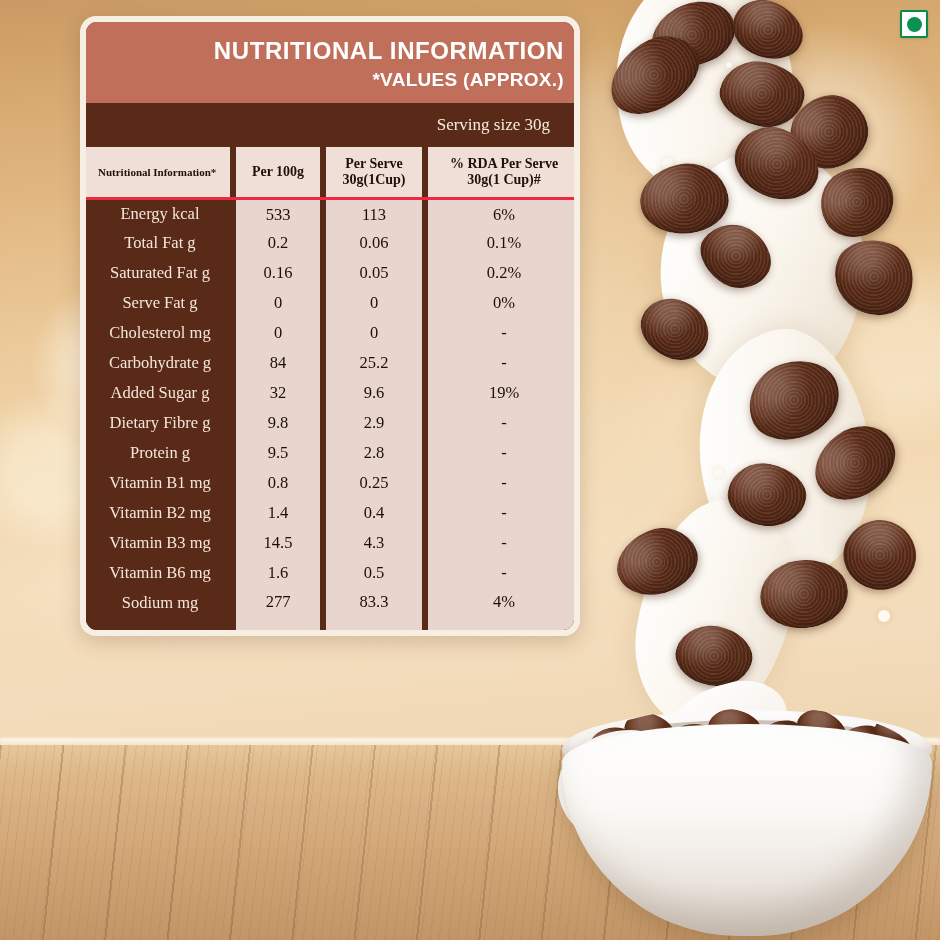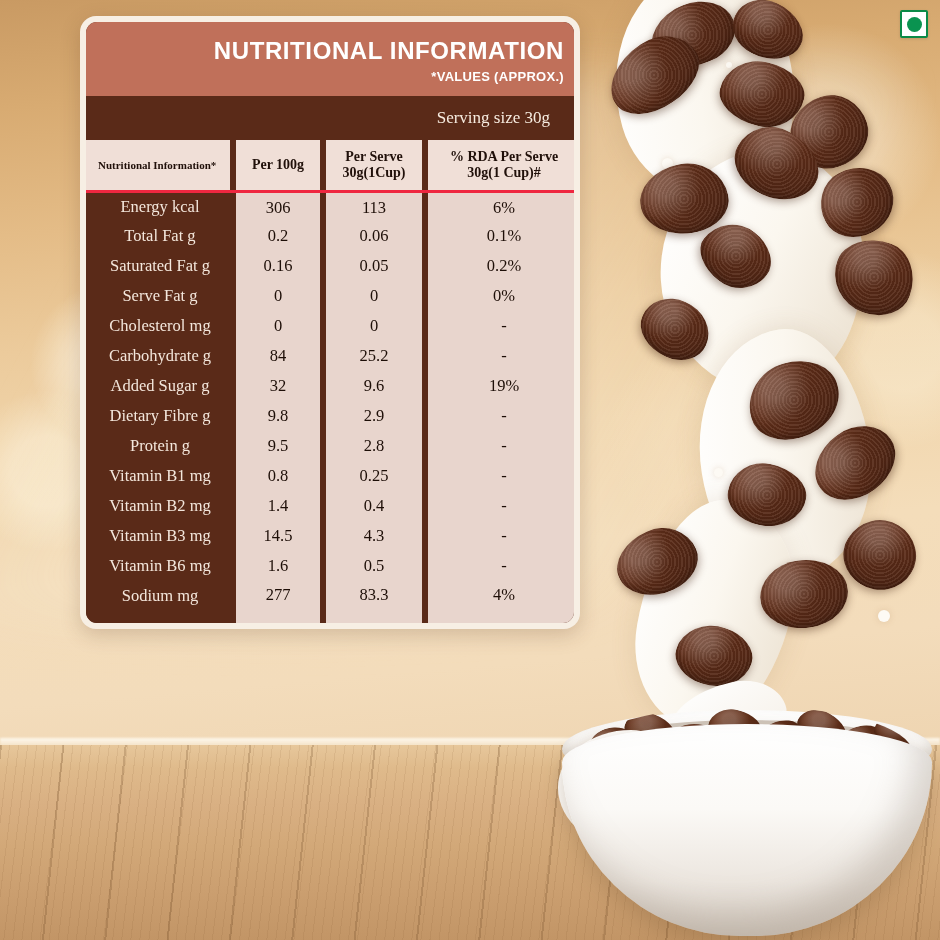--- a/index.html
+++ b/index.html
@@ -204,21 +204,21 @@
   }
   .banner-title {
     color: #ffffff;
     font-size: 24px;
     font-weight: bold;
     letter-spacing: .6px;
     line-height: 1.1;
   }
   .banner-sub {
     color: #ffffff;
-    font-size: 13px;
+    font-size: 19px;
     font-weight: bold;
     letter-spacing: .3px;
     margin-top: 5px;
   }
 
   .serving-band {
     background: #5a2a18;
     height: 44px;
     display: flex;
     align-items: center;
@@ -398,21 +398,21 @@
             <span>% RDA Per Serve</span><br>
             <span>30g(1 Cup)#</span>
           </th>
         </tr>
       </thead>
 
       <tbody>
           <tr class="body-row">
             <td class="cell-label">Energy kcal</td>
             <td class="gap"></td>
-            <td class="cell-val">306</td>
+            <td class="cell-val">533</td>
             <td class="gap"></td>
             <td class="cell-val">113</td>
             <td class="gap"></td>
             <td class="cell-val">6%</td>
           </tr>
           <tr class="body-row">
             <td class="cell-label">Total Fat g</td>
             <td class="gap"></td>
             <td class="cell-val">0.2</td>
             <td class="gap"></td>

